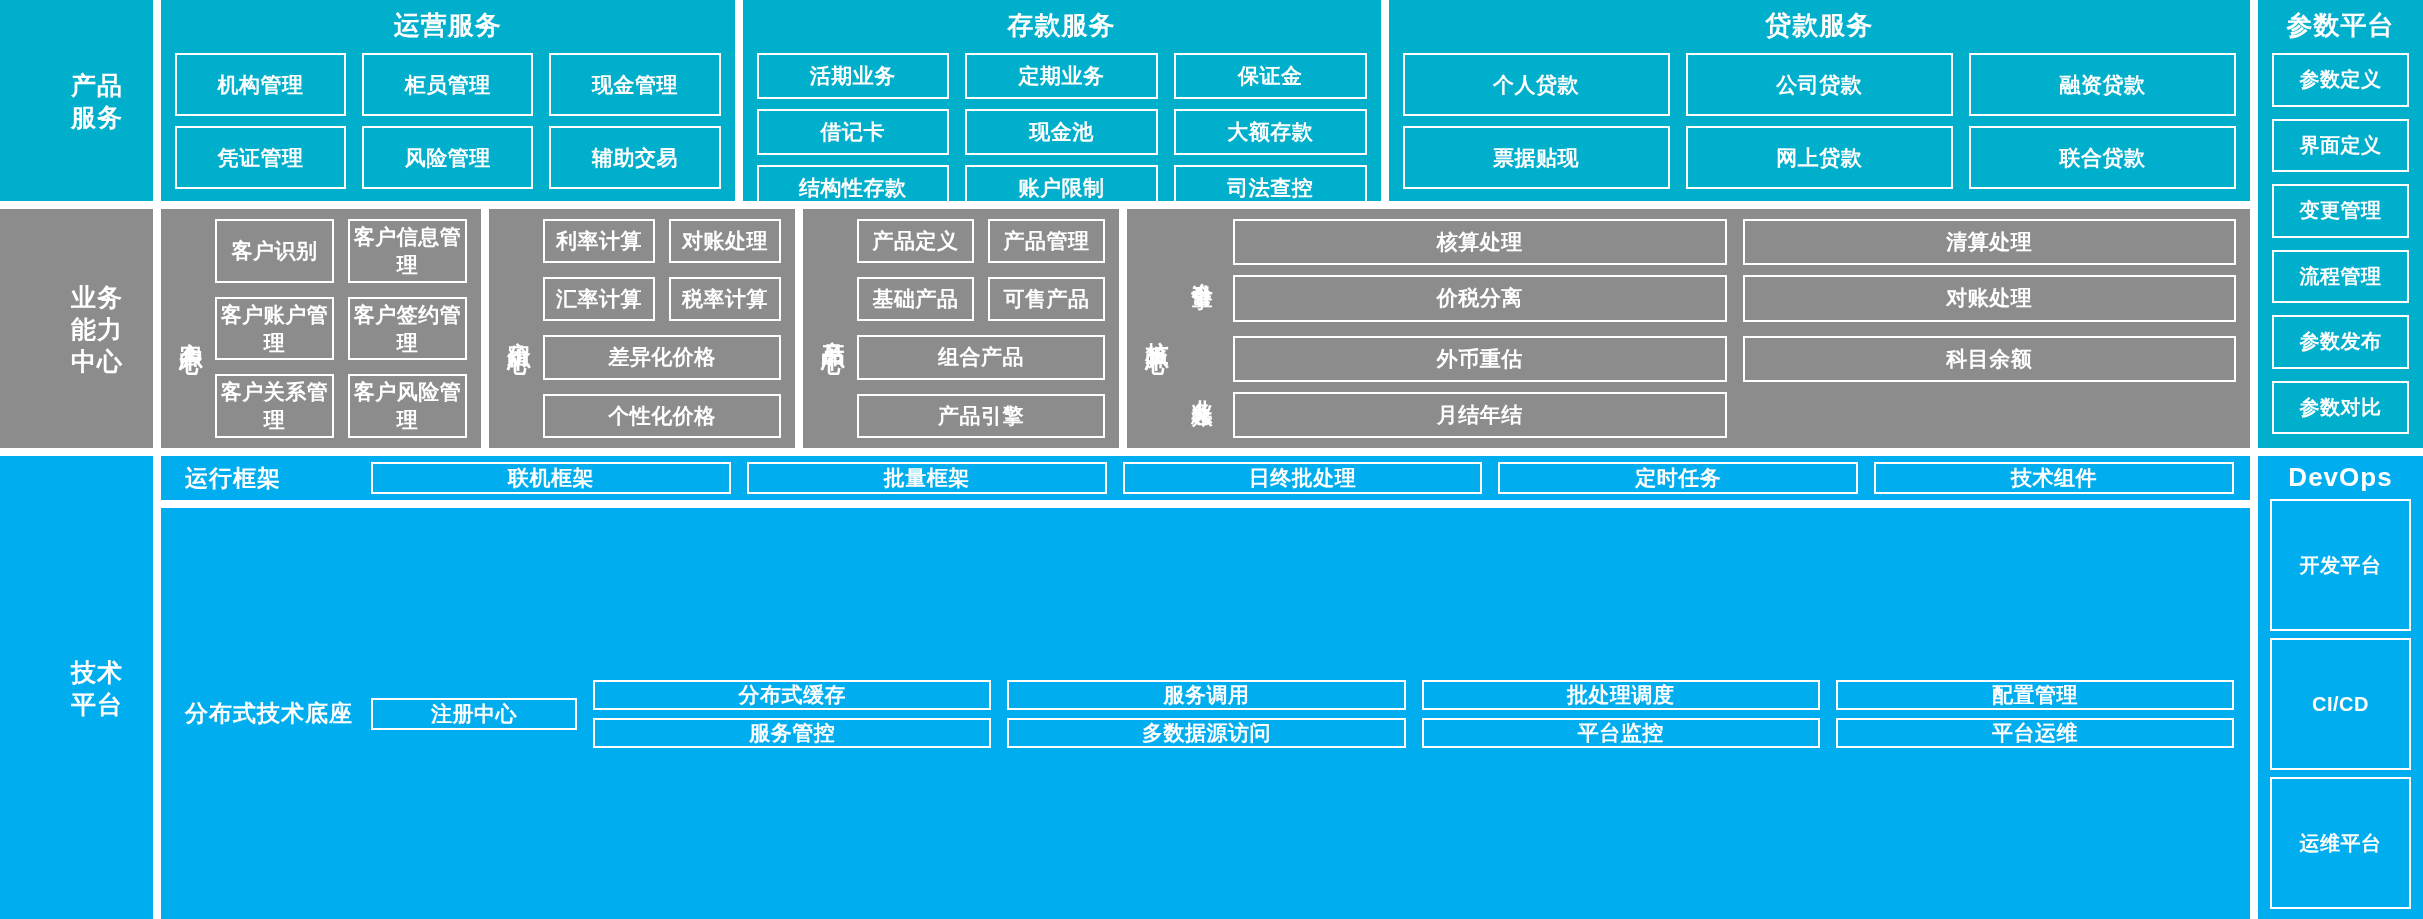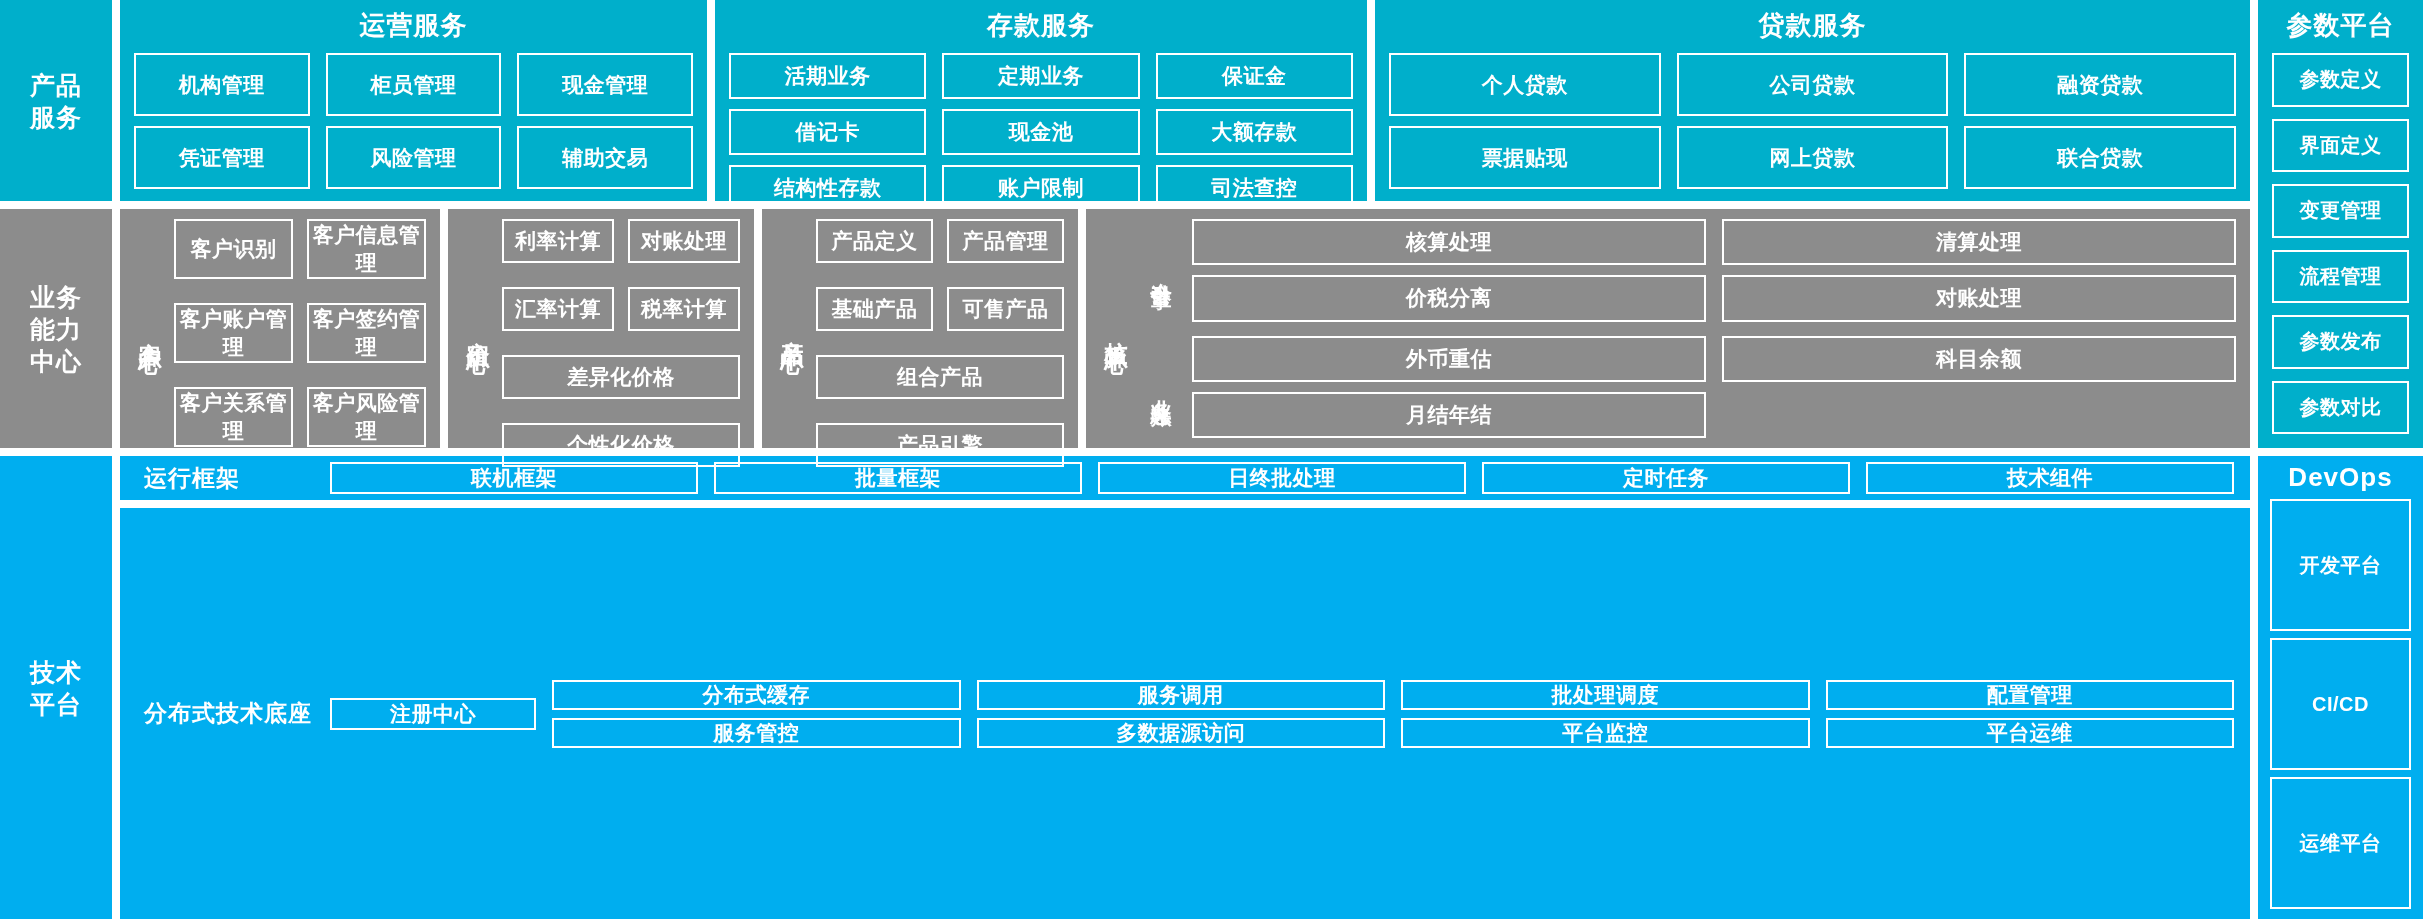--- a/index.html
+++ b/index.html
@@ -23,20 +23,21 @@
 
   .row{display:flex;gap:8px;width:100%;}
 
   
   .spine{
     width:112px;flex:0 0 112px;
     display:flex;align-items:center;justify-content:center;
     text-align:center;
     font-size:25px;font-weight:bold;line-height:1.28;
     letter-spacing:1px;
+    padding-left:41px;
   }
 
   
   .panel{position:relative;box-sizing:border-box;}
   .panel-title{
     text-align:center;font-size:26px;font-weight:bold;
     padding:8px 0 10px 0;letter-spacing:1px;
   }
 
   
@@ -95,21 +96,21 @@
   .vlabel{
     writing-mode:vertical-rl;
     text-orientation:upright;
     display:flex;align-items:center;justify-content:center;
     font-size:23px;font-weight:bold;
     letter-spacing:3px;
     flex:0 0 38px;
     padding:0 4px;
   }
   .vlabel.small{font-size:21px;letter-spacing:2px;flex:0 0 34px;}
-  #row2 .body{flex:1 1 auto;display:flex;flex-direction:column;gap:24px;min-width:0;}
+  #row2 .body{flex:1 1 auto;display:flex;flex-direction:column;gap:14px;min-width:0;}
   #row2 .body .pair{display:flex;gap:14px;flex:1 1 0;}
   #row2 .body .pair .cell{flex:1 1 0;}
   #row2 .body .wide{flex:1 1 0;}
   #row2 .cell{min-height:44px;font-size:21px;}
 
   #c-customer{flex:0 0 320px;}
   #c-pricing{flex:0 0 306px;}
   #c-product{flex:0 0 316px;}
   #c-account{flex:1 1 auto;}
 

